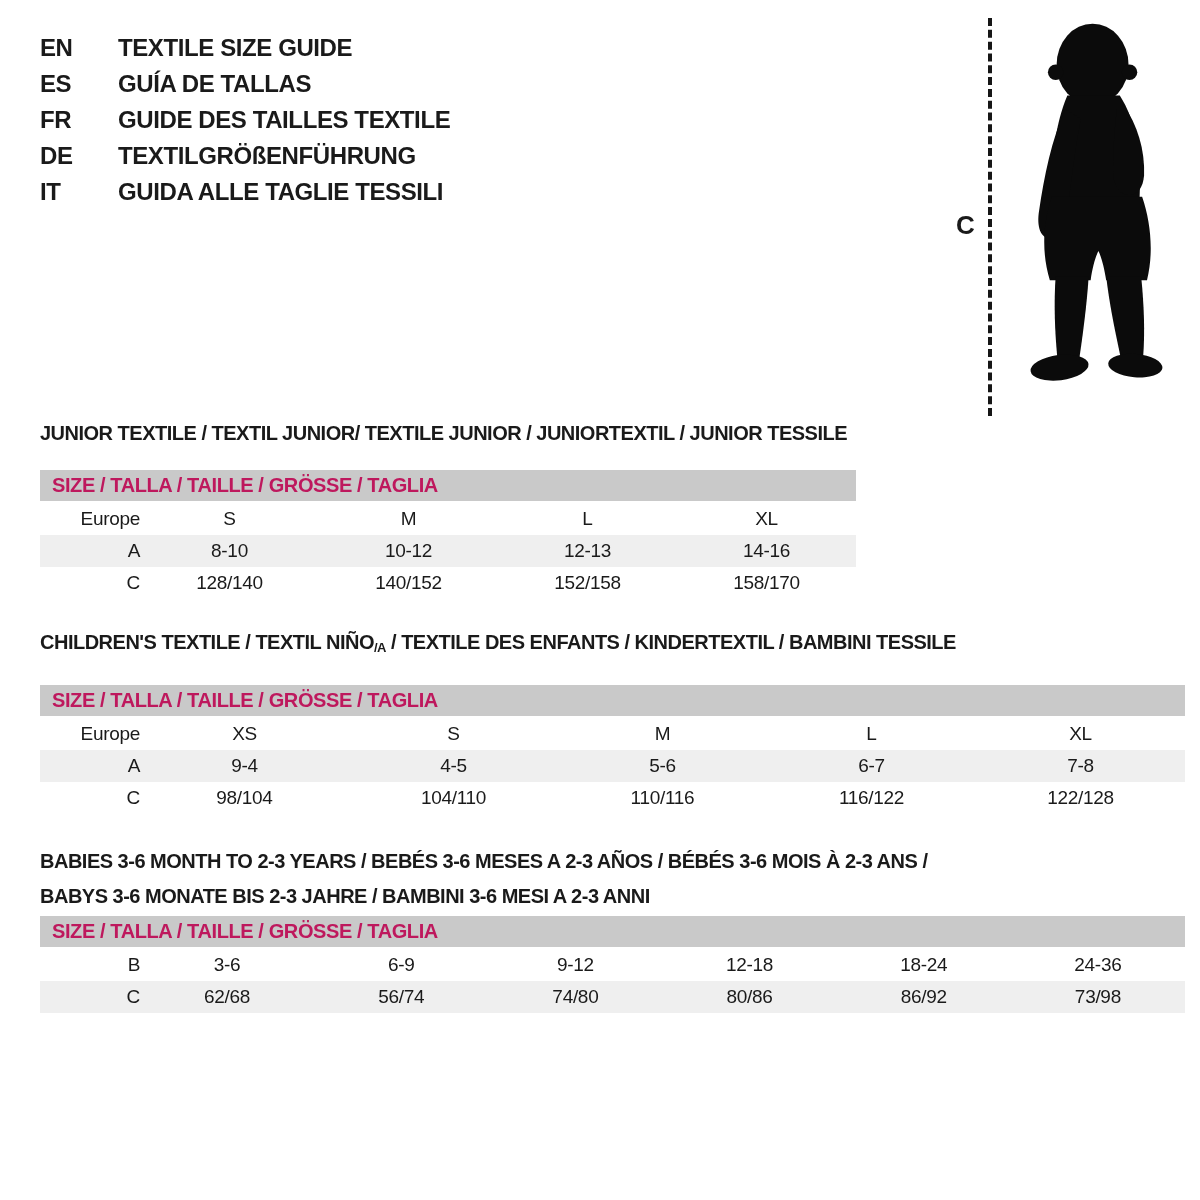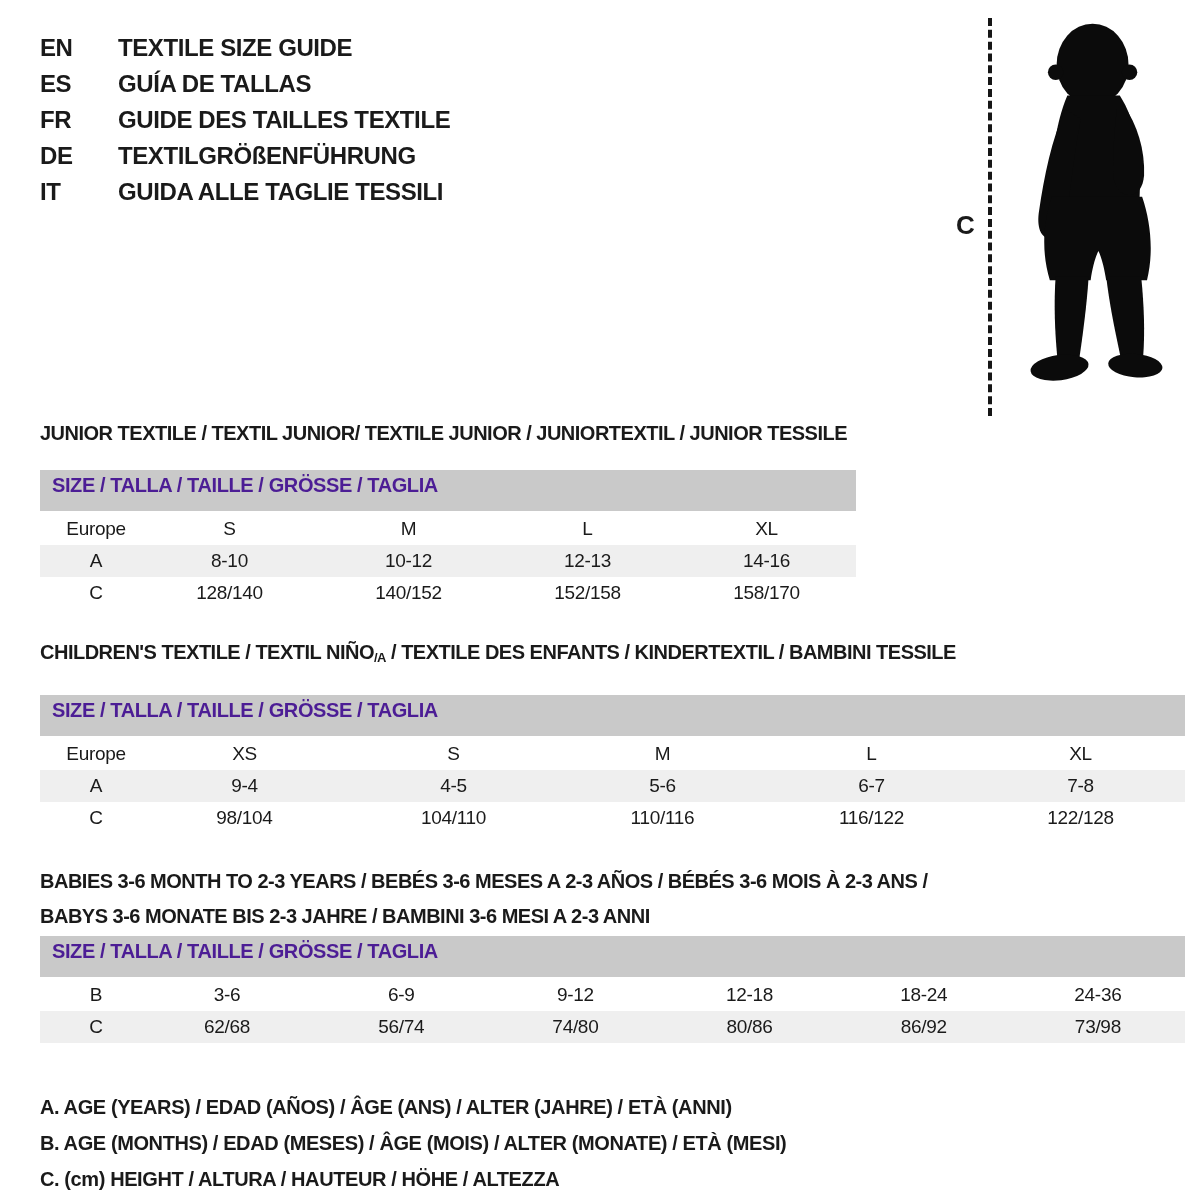--- a/index.html
+++ b/index.html
@@ -25,28 +25,28 @@
   .dash-line { position: absolute; left: 90px; top: 6px; height: 398px; width: 0; border-left: 4px dashed #161616; }
   .baby-svg { position: absolute; left: 100px; top: 2px; }
 
   
   .section-heading { font-size: 20px; font-weight: bold; letter-spacing: -0.5px; white-space: nowrap; margin: 0 0 24px 0; line-height: 26px; }
   .heading-sub { font-size: 13px; vertical-align: -3px; font-weight: bold; }
   .two-line .line { line-height: 35px; }
   .two-line { margin-bottom: 2px; }
 
   .size-bar {
-    background: #c9c9c9; color: #4c1d95;
+    background: #c9c9c9; color: #be185d;
     font-size: 20px; font-weight: bold; letter-spacing: -0.4px;
-    height: 41px; line-height: 31px; padding-left: 12px;
+    height: 31px; line-height: 31px; padding-left: 12px;
     margin-bottom: 2px;
   }
   table.size-table { border-collapse: collapse; table-layout: fixed; }
   table.size-table td { height: 32px; font-size: 19px; letter-spacing: -0.3px; text-align: center; padding: 0; vertical-align: middle; }
-  table.size-table td.row-label { text-align: center; padding-left: 12px; }
+  table.size-table td.row-label { text-align: right; padding-left: 12px; }
   tr.stripe td { background: #efefef; }
 
   .w-junior { width: 816px; }
   .w-wide { width: 1145px; }
 
   .section { margin-bottom: 30px; }
   .section.babies { margin-bottom: 0; }
 
   
   .notes { margin-top: 46px; }
@@ -210,19 +210,14 @@
         <td>56/74</td>
         <td>74/80</td>
         <td>80/86</td>
         <td>86/92</td>
         <td>73/98</td>
       </tr>
     </tbody>
       </table>
   </div>
 
-  <div class="notes">
-    <div class="note-line">A. AGE (YEARS) / EDAD (AÑOS) / ÂGE (ANS) / ALTER (JAHRE) / ETÀ (ANNI)</div>
-    <div class="note-line">B. AGE (MONTHS) / EDAD (MESES) / ÂGE (MOIS) / ALTER (MONATE) / ETÀ (MESI)</div>
-    <div class="note-line">C. (cm) HEIGHT / ALTURA / HAUTEUR / HÖHE / ALTEZZA</div>
-  </div>
 
 </div>
 
 </body></html>

